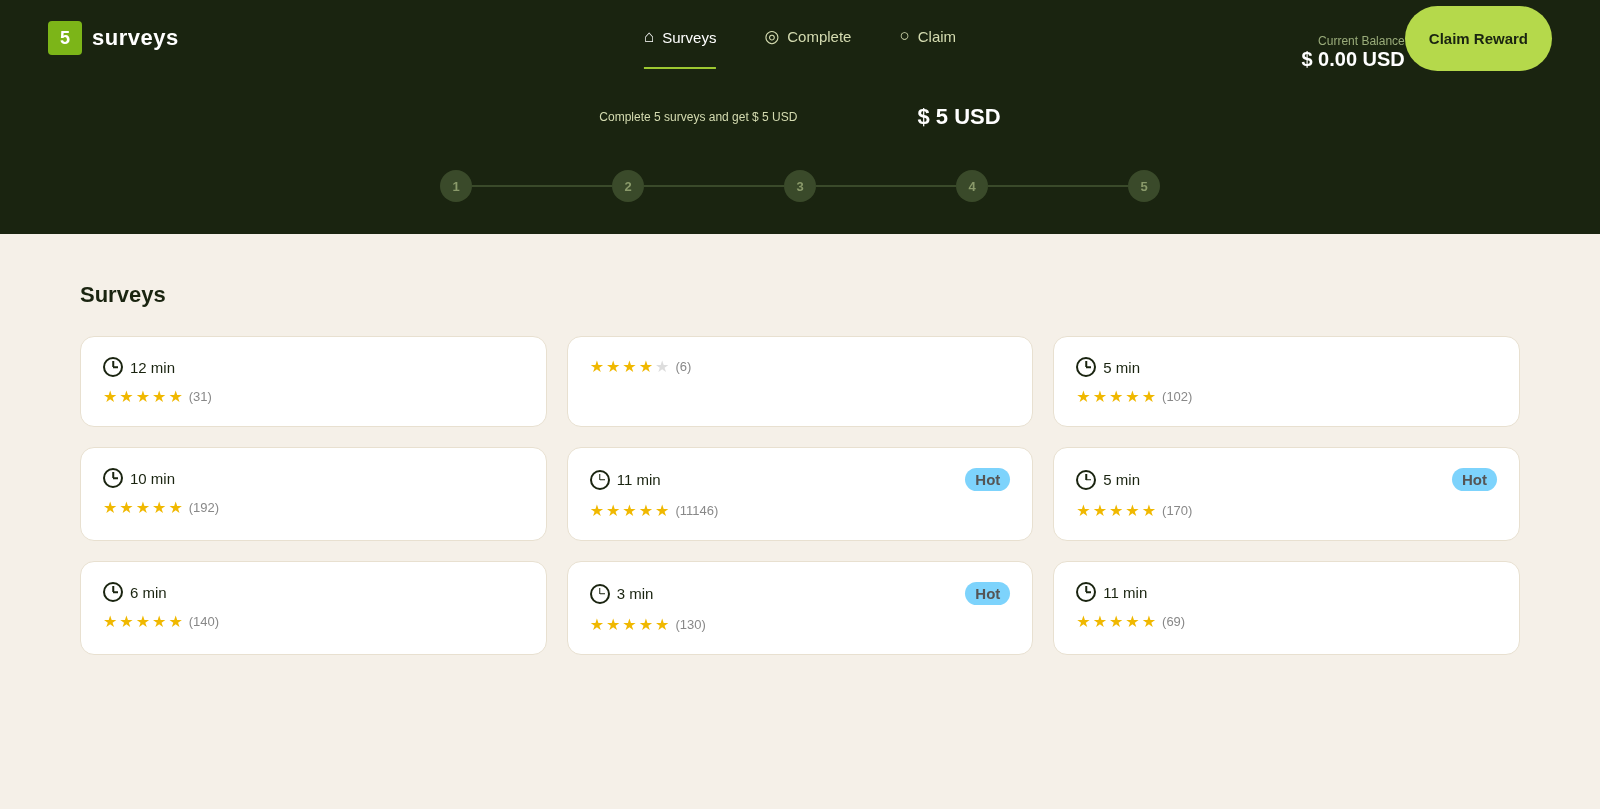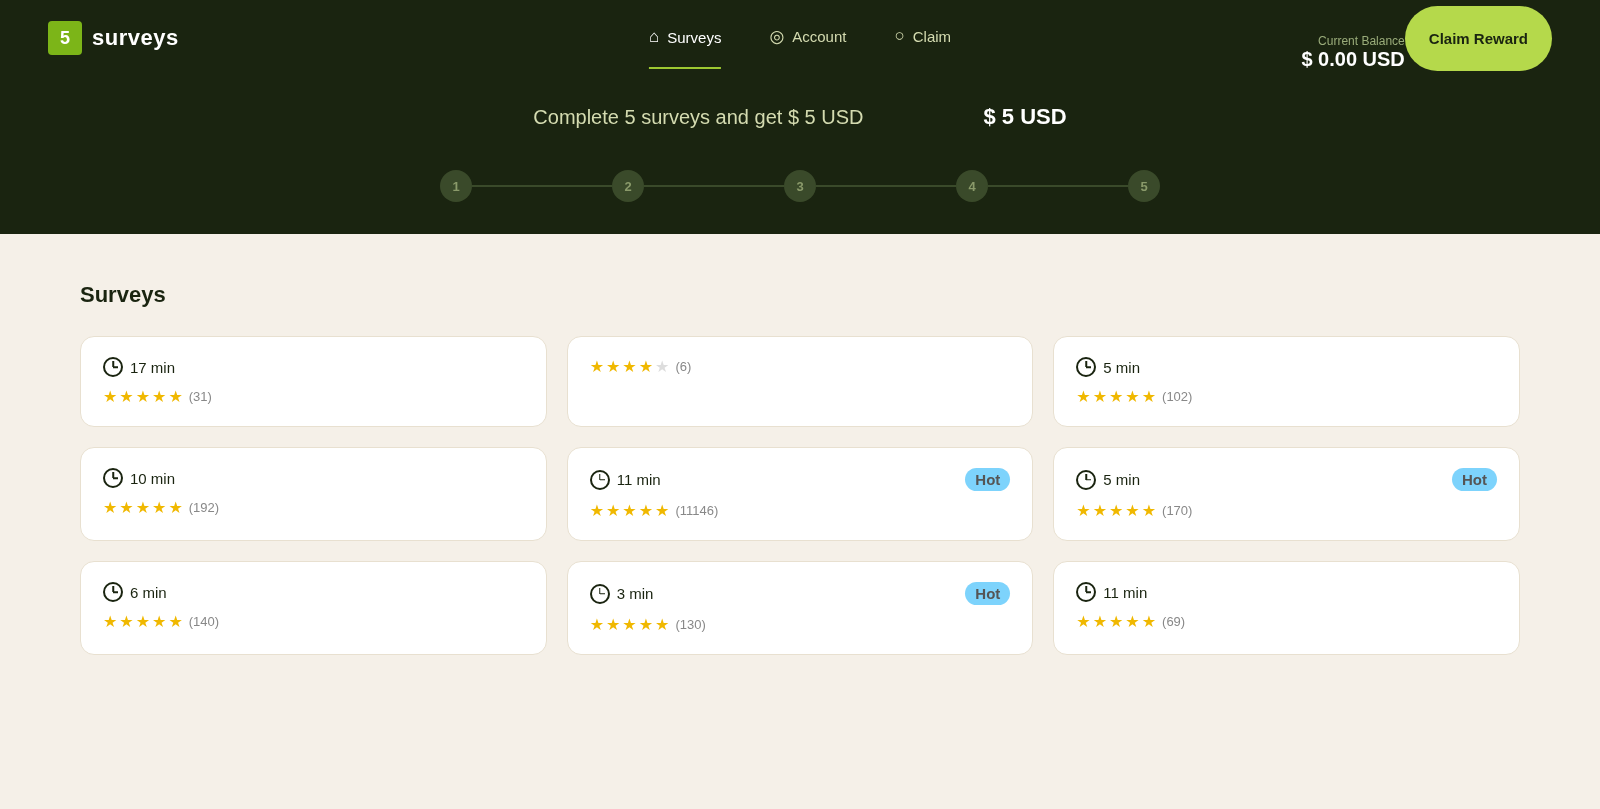--- a/index.html
+++ b/index.html
@@ -115,21 +115,21 @@
       background: #1a2410;
       padding: 28px 48px 40px;
       display: flex;
       align-items: center;
       justify-content: center;
       gap: 120px;
     }
 
     .promo-text {
       color: #d4dbb0;
-      font-size: 20px;
+      font-size: 12px;
     }
 
     .promo-amount {
       color: #fff;
       font-size: 22px;
       font-weight: 700;
     }
 
     
     .progress-bar {
@@ -295,21 +295,21 @@
     <span class="logo-text">surveys</span>
   </div>
 
   <nav class="nav-center">
     <a class="nav-item active">
       <span class="nav-icon">⌂</span>
       <span>Surveys</span>
     </a>
     <a class="nav-item">
       <span class="nav-icon">◎</span>
-      <span>Account</span>
+      <span>Complete</span>
     </a>
     <a class="nav-item">
       <span class="nav-icon">○</span>
       <span>Claim</span>
     </a>
   </nav>
 
   <div class="header-right">
     <div class="balance-area">
       <div class="balance-label">Current Balance</div>
@@ -340,21 +340,21 @@
 
 <div class="main-content">
   <h2 class="section-title">Surveys</h2>
 
   <div class="surveys-grid" id="surveys-grid">
 
   <div class="survey-card">
     <div class="card-top">
       <div class="card-duration">
         <span class="clock-icon"></span>
-        <span>17 min</span>
+        <span>12 min</span>
       </div>
 
     </div>
     <div class="card-rating">
       <div class="stars">
             <span class="star">★</span>
             <span class="star">★</span>
             <span class="star">★</span>
             <span class="star">★</span>
             <span class="star half">★</span>

